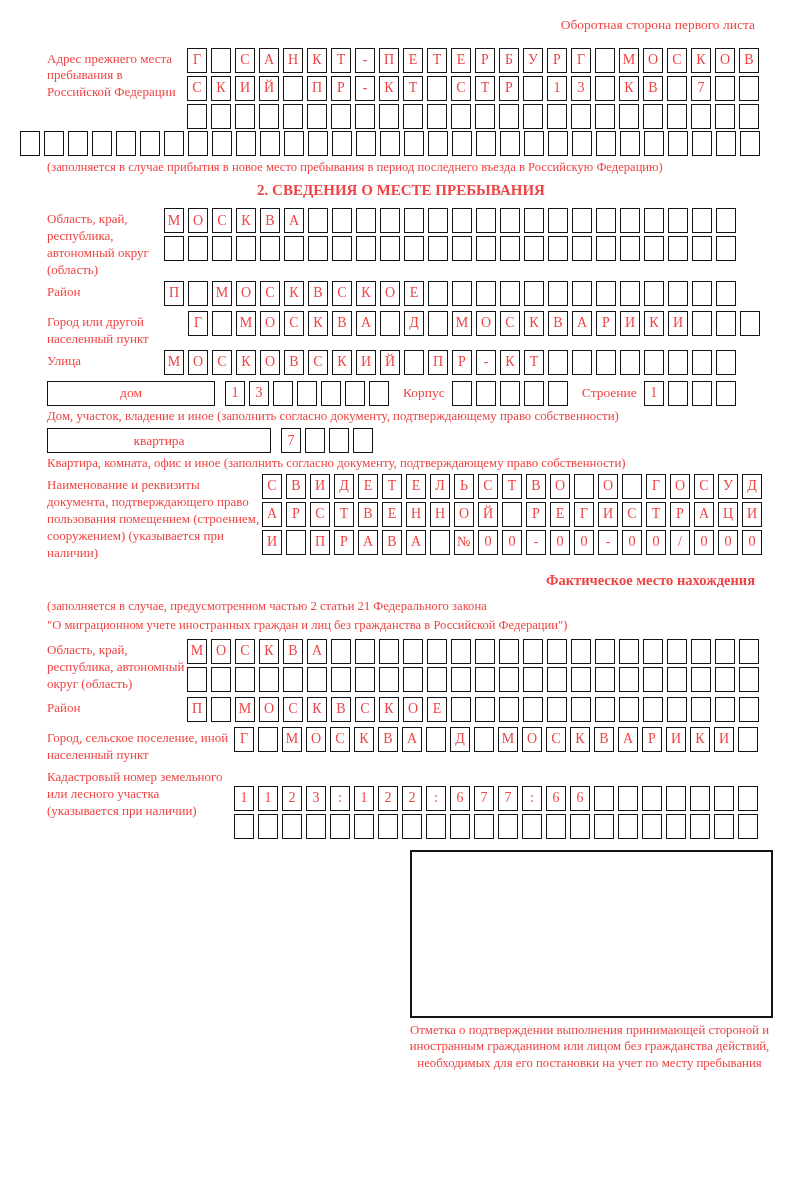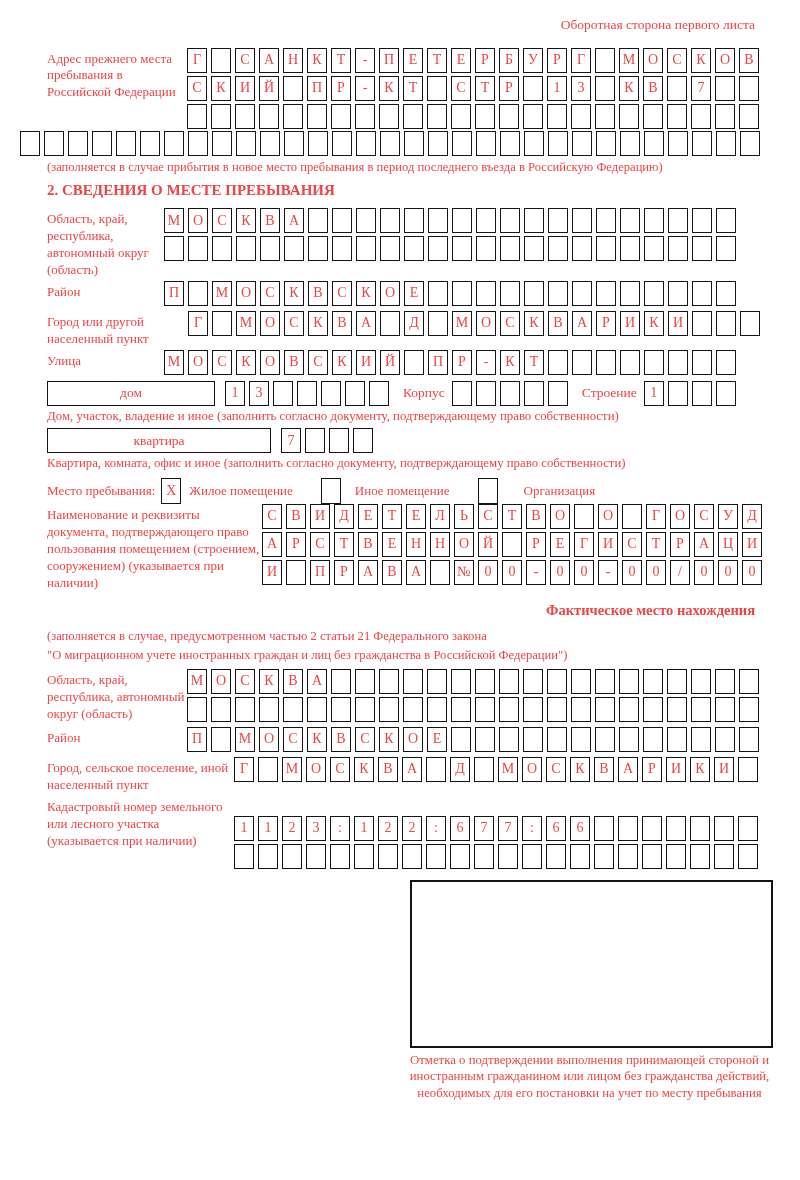--- a/index.html
+++ b/index.html
@@ -16,21 +16,21 @@
   .w140{width:140px;} .w117{width:117px;} .w215{width:215px;} .w187{width:187px;}
   .gcol{display:flex;flex-direction:column;}
   .grid{display:flex;gap:4px;margin-bottom:3px;}
   .cell{
     flex:0 0 auto;width:20px;height:25px;box-sizing:border-box;
     border:1.6px solid #141414;display:flex;align-items:center;justify-content:center;
     font-size:14px;background:#fff;
   }
   .row4{margin-left:-27px;}
   .cnote{text-align:left;font-size:12.6px;margin:2px 0 6px;}
-  .stitle{text-align:left;font-weight:bold;font-size:15px;margin:4px 0 8px;}
+  .stitle{text-align:center;font-weight:bold;font-size:15px;margin:4px 0 8px;}
   .ftitle{text-align:right;font-weight:bold;font-size:14.5px;margin:10px 0 8px;}
   .wbox{
     flex:0 0 auto;height:25px;box-sizing:border-box;border:1.7px solid #141414;
     display:flex;align-items:center;justify-content:center;font-size:13.5px;background:#fff;
   }
   .houserow{display:flex;align-items:center;margin:3px 0 1px;font-family:Liberation Serif, serif;}
   .inlbl{font-size:13.5px;margin:0 7px 0 14px;}
   .cbox{
     flex:0 0 auto;width:20px;height:26px;box-sizing:border-box;border:1.6px solid #141414;
     display:flex;align-items:center;justify-content:center;font-size:14px;background:#fff;
@@ -352,29 +352,20 @@
     <div class="wbox" style="width:224px">квартира</div>
     <div class="grid mb0" style="margin-left:10px">
         <span class="cell filled">7</span>
         <span class="cell"></span>
         <span class="cell"></span>
         <span class="cell"></span>
       </div>
   </div>
   <div style="font-size:12.8px;margin:2px 0 2px">Квартира, комната, офис и иное (заполнить согласно документу, подтверждающему право собственности)</div>
 
-  <div class="stayrow">
-    <span>Место пребывания:</span>
-    <span class="cbox" style="margin-left:6px">X</span>
-    <span style="margin-left:8px">Жилое помещение</span>
-    <span class="cbox" style="margin-left:28px"></span>
-    <span style="margin-left:14px">Иное помещение</span>
-    <span class="cbox" style="margin-left:28px"></span>
-    <span style="margin-left:26px">Организация</span>
-  </div>
 
   <div class="frow">
     <div class="flabel w215">Наименование и реквизиты документа, подтверждающего право пользования помещением (строением, сооружением) (указывается при наличии)</div>
     <div class="gcol">
       <div class="grid">
           <span class="cell filled">С</span>
           <span class="cell filled">В</span>
           <span class="cell filled">И</span>
           <span class="cell filled">Д</span>
           <span class="cell filled">Е</span>

